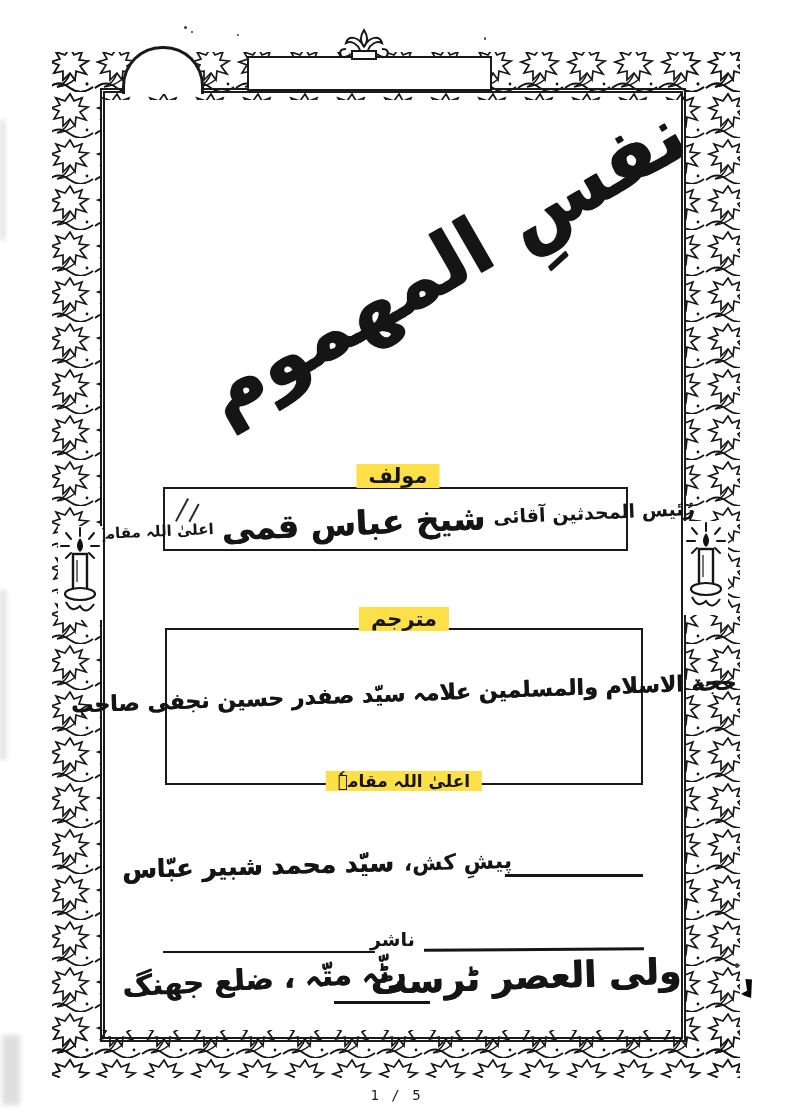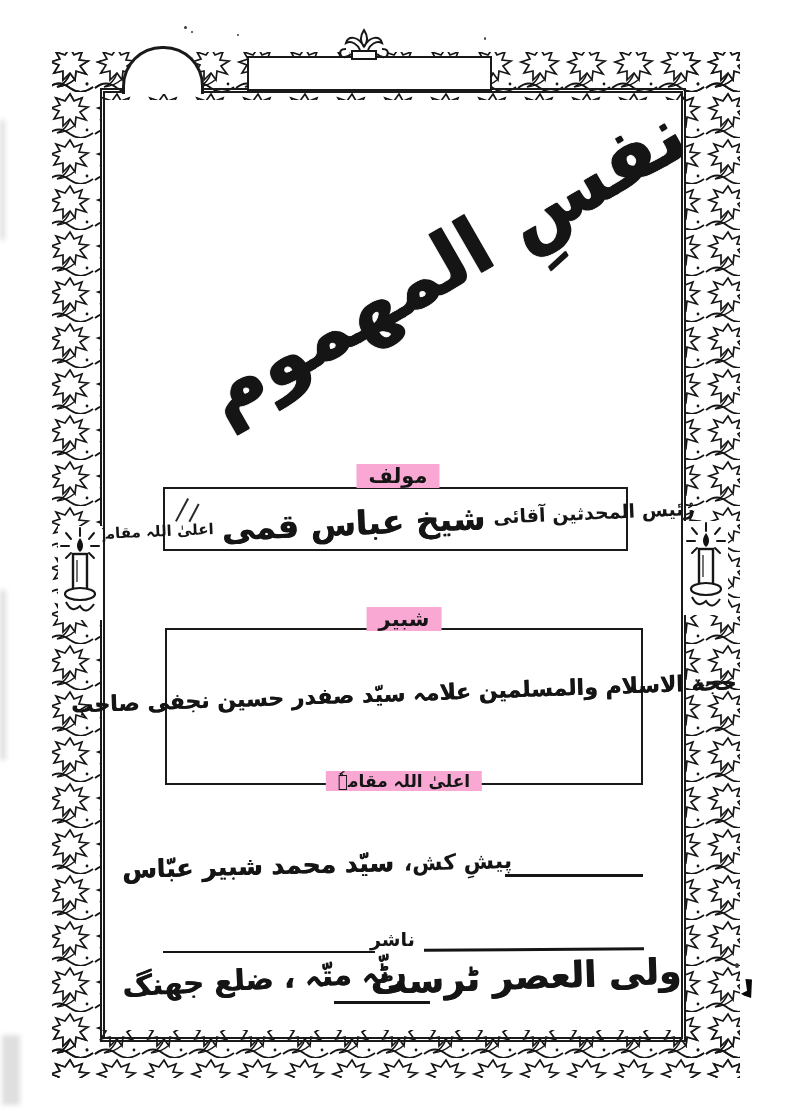--- a/index.html
+++ b/index.html
@@ -18,21 +18,21 @@
         border:2.5px solid #191919;box-sizing:border-box;z-index:4;}
   .crown{left:334px;top:27px;z-index:5;}
   
   .title-wrap{left:238px;top:112px;width:412px;height:302px;display:flex;
               align-items:center;justify-content:center;z-index:3;
               transform:rotate(-30deg);}
   .title-text{font-size:78px;font-weight:bold;letter-spacing:-2px;
               text-shadow:0 0 1px #141414, 1px 0 0 #141414;}
   
   .sec-box{border:2.5px solid #1a1a1a;box-sizing:border-box;z-index:3;background:transparent;}
-  .box-label{z-index:5;background:#f9a8d4;padding:0 12px;font-weight:bold;
+  .box-label{z-index:5;background:#fde047;padding:0 12px;font-weight:bold;
              transform:translateX(-50%);}
   .author-box{left:163px;top:487px;width:465px;height:64px;}
   .author-row{position:absolute;inset:0;display:flex;direction:rtl;align-items:center;
               justify-content:center;gap:8px;transform:rotate(-2.5deg);padding-top:4px;}
   .translator-box{left:165px;top:628px;width:478px;height:157px;}
   .translator-row{position:absolute;inset:0;display:flex;align-items:center;
                   justify-content:center;transform:rotate(-2deg);padding-bottom:26px;}
   .rule{background:#151515;z-index:3;}
   .blot{left:741px;top:979px;width:11px;height:19px;background:#070707;z-index:6;
         clip-path:polygon(100% 2%,92% 100%,30% 88%,0 78%,55% 62%,40% 0);}
@@ -119,21 +119,21 @@
   <div class="abs sec-box author-box">
     <div class="slash" style="left:16px;top:8px;"></div>
     <div class="slash" style="left:28px;top:14px;height:20px;"></div>
     <div class="author-row">
       <span class="urdu" style="font-size:19px;font-weight:bold;">رُئیس المحدثین آقائی</span>
       <span class="urdu" style="font-size:33px;font-weight:bold;text-shadow:0.6px 0 #141414;">شیخ عباس قمی</span>
       <span class="urdu" style="font-size:15px;font-weight:bold;">اعلیٰ اللہ مقامہٗ</span>
     </div>
   </div>
 
-  <div class="abs box-label urdu" style="left:404px;top:607px;font-size:21px;">شبیر</div>
+  <div class="abs box-label urdu" style="left:404px;top:607px;font-size:21px;">مترجم</div>
   <div class="abs sec-box translator-box">
     <div class="translator-row">
       <span class="urdu" style="font-size:22px;font-weight:bold;text-shadow:0.5px 0 #141414;">حجة الاسلام والمسلمین علامہ سیّد صفدر حسین نجفی صاحب</span>
     </div>
   </div>
   <div class="abs box-label urdu" style="left:404px;top:771px;font-size:17px;">اعلیٰ اللہ مقامہٗ</div>
 
   <div class="abs rule" style="left:505px;top:874px;width:138px;height:2.5px;"></div>
   <div class="abs urdu" style="left:122px;top:850px;display:flex;direction:rtl;gap:10px;align-items:baseline;transform:rotate(-1.5deg);">
     <span style="font-size:22px;font-weight:bold;">پیشِ کش،</span>
@@ -151,14 +151,15 @@
   <div class="abs blot"></div>
   <div class="abs speck" style="left:735px;top:963px;width:4px;height:5px;"></div>
   <div class="abs speck" style="left:184px;top:26px;width:3px;height:3px;"></div>
   <div class="abs speck" style="left:191px;top:31px;width:2px;height:2px;"></div>
   <div class="abs speck" style="left:237px;top:34px;width:2px;height:2px;"></div>
   <div class="abs speck" style="left:484px;top:37px;width:2px;height:3px;"></div>
   <div class="abs smudge" style="left:0;top:590px;width:6px;height:170px;"></div>
   <div class="abs smudge" style="left:2px;top:1035px;width:18px;height:70px;"></div>
   <div class="abs smudge" style="left:0;top:120px;width:5px;height:120px;"></div>
 
+  <div class="abs page-indicator">1 / 5</div>
 
 </div>
 
 </body></html>

